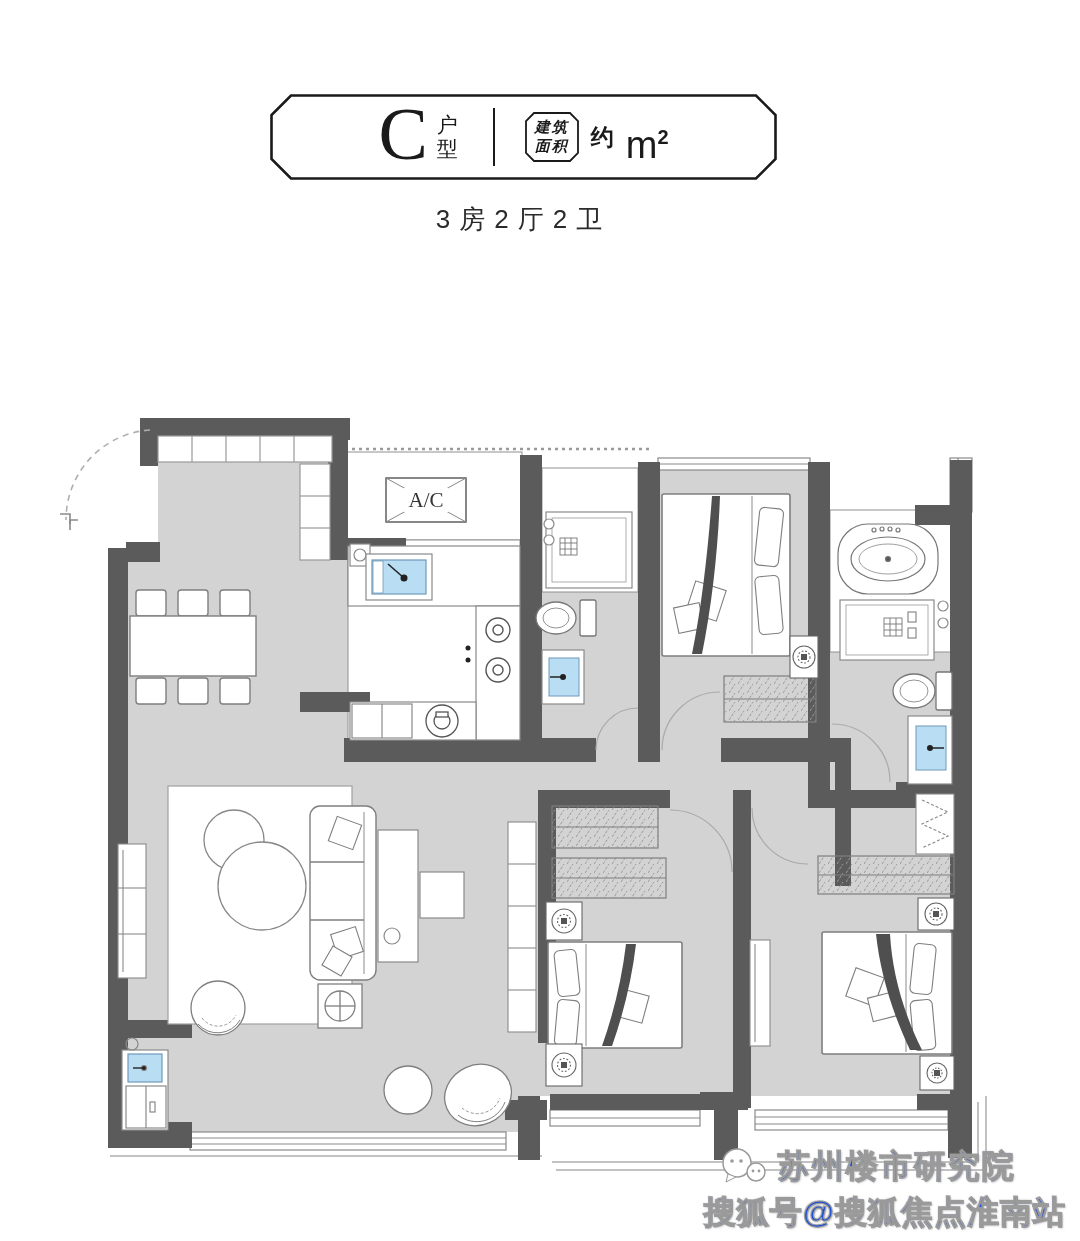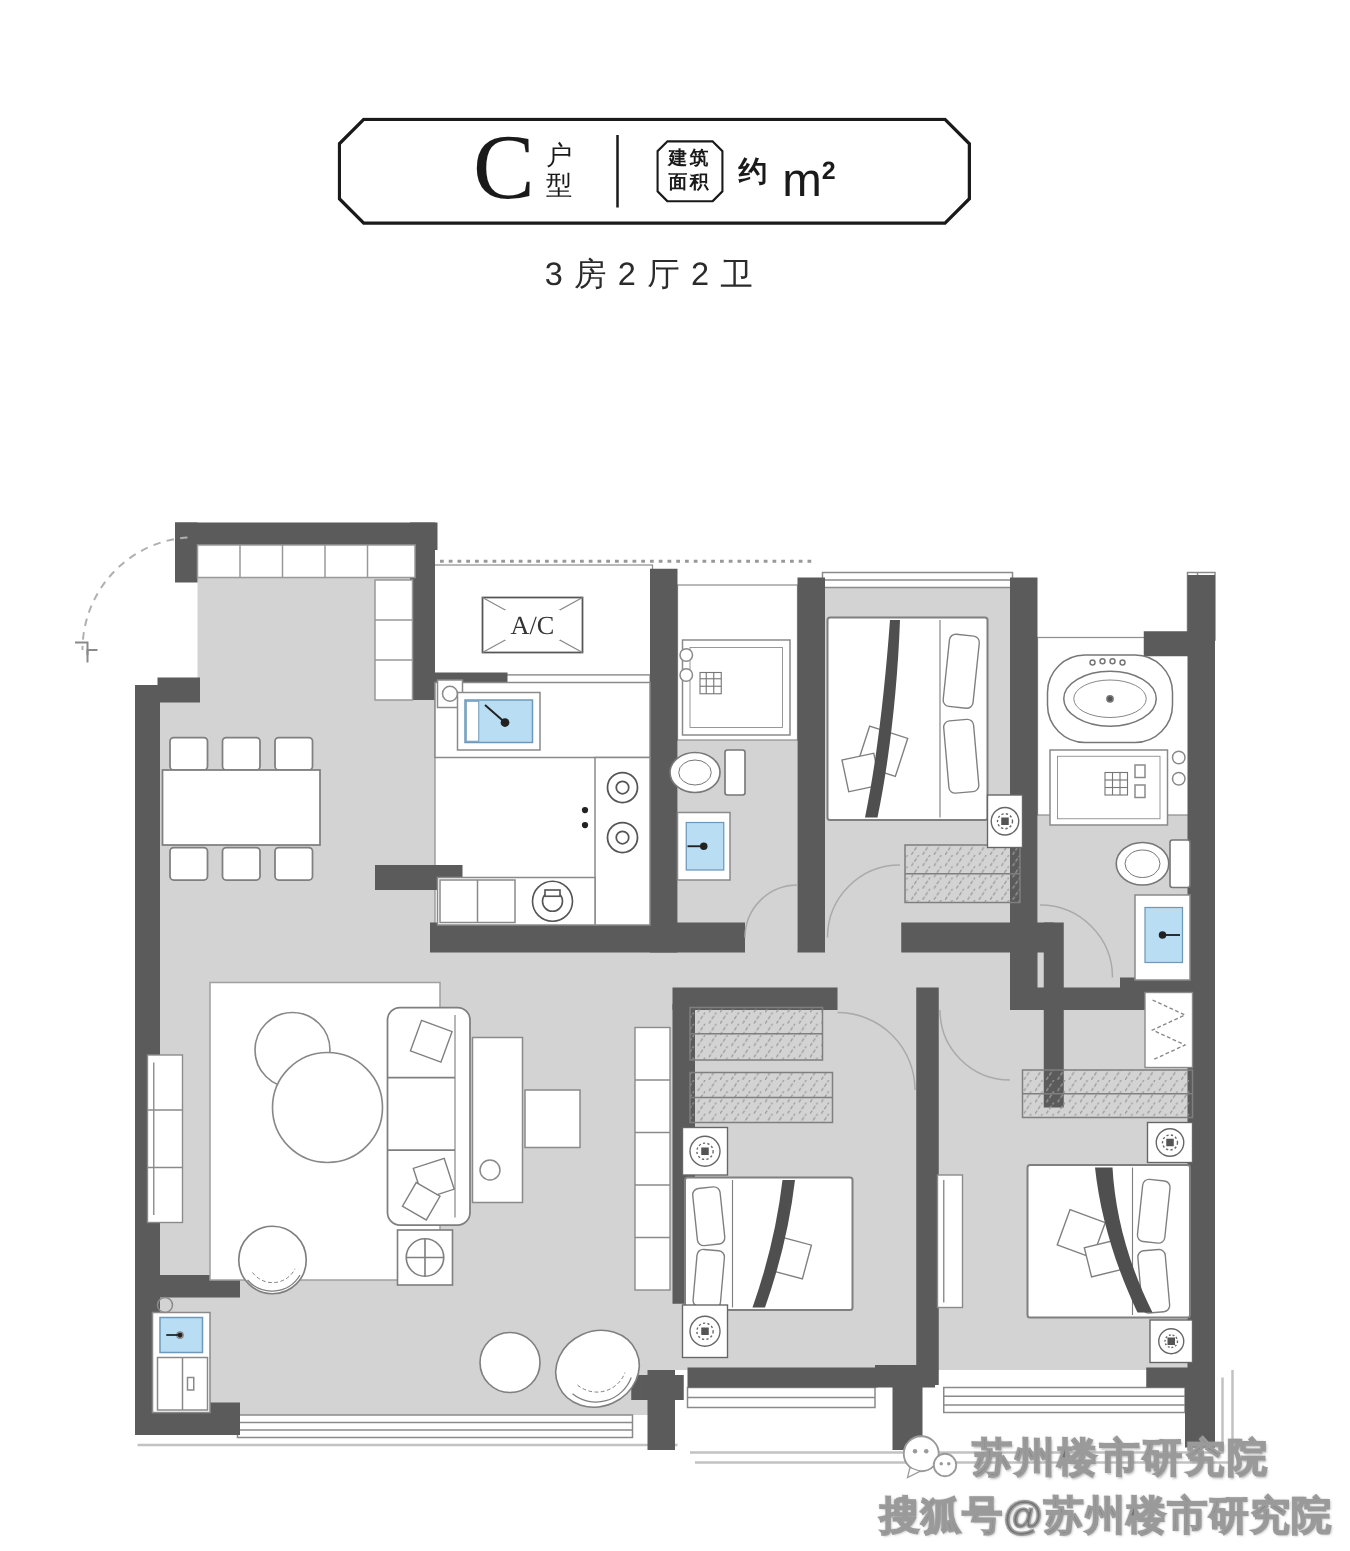--- a/index.html
+++ b/index.html
@@ -11,33 +11,33 @@
   .header-box svg.frame{position:absolute;inset:0;}
   .header-content{position:absolute;inset:0;display:flex;align-items:center;justify-content:center;}
   .c-letter{font-family:"Liberation Serif", serif;font-size:74px;line-height:1;font-weight:400;
             transform:translateY(-3px);}
   .type-stack{display:flex;flex-direction:column;margin-left:9px;font-size:21px;line-height:1.15;
               letter-spacing:1px;}
   .vdivider{width:2px;height:58px;background:#1a1a1a;margin:0 30px 0 34px;}
   .area-badge{position:relative;width:54px;height:50px;display:flex;flex-direction:column;
               align-items:center;justify-content:center;font-size:15px;font-weight:700;line-height:1.25;}
   .area-badge svg{position:absolute;inset:0;}
-  .area-badge span{position:relative;letter-spacing:2px;}
+  .area-badge span{position:relative;letter-spacing:2px;font-style:italic;}
   .approx{font-size:23px;margin:0 8px 0 12px;font-weight:700;}
   .area-num{font-size:74px;font-weight:500;line-height:1;letter-spacing:-2px;transform:translateY(-2px);}
   .unit{font-size:38px;font-weight:500;margin-left:4px;transform:translateY(8px);}
   .unit sup{font-size:20px;font-weight:700;vertical-align:super;}
   .subtitle{position:absolute;left:270px;top:202px;width:507px;text-align:center;
             font-size:26px;letter-spacing:9px;color:#2b2b2b;}
 
   
   svg.plan{position:absolute;left:0;top:0;}
 
   
-  .watermark{position:absolute;right:14px;bottom:6px;text-align:left;color:#737373;
+  .watermark{position:absolute;right:14px;bottom:6px;text-align:left;color:#1d4ed8;
              -webkit-text-stroke:1.1px #9a9a9a;
              text-shadow:1px 1px 2px rgba(120,120,120,.55), -1px -1px 1px rgba(160,160,160,.4);}
   .watermark .wm-line1{display:flex;align-items:center;gap:8px;font-size:32px;font-weight:700;
                        letter-spacing:2px;margin-left:14px;}
   .watermark .wm-line2{font-size:32px;font-weight:800;letter-spacing:1px;margin-top:2px;}
 </style>
 </head>
 <body>
 
 <div class="page">
@@ -449,16 +449,16 @@
         <circle cx="19" cy="16" r="14" fill="#ffffff" stroke="#9a9a9a" stroke-width="1.5"></circle>
         <path d="M 10,27 L 8,35 L 18,30 Z" fill="#ffffff" stroke="#9a9a9a" stroke-width="1"></path>
         <circle cx="14" cy="14" r="1.8" fill="#9a9a9a"></circle>
           <circle cx="23" cy="14" r="1.8" fill="#9a9a9a"></circle>
         <circle cx="38" cy="25" r="9" fill="#ffffff" stroke="#9a9a9a" stroke-width="1.5"></circle>
         <circle cx="35" cy="24" r="1.4" fill="#9a9a9a"></circle>
           <circle cx="41" cy="24" r="1.4" fill="#9a9a9a"></circle>
       </svg>
       <span>苏州楼市研究院</span>
     </div>
-    <div class="wm-line2">搜狐号@苏州楼市研究院</div>
+    <div class="wm-line2">搜狐号@搜狐焦点淮南站</div>
   </div>
 
 </div>
 
 </body></html>

